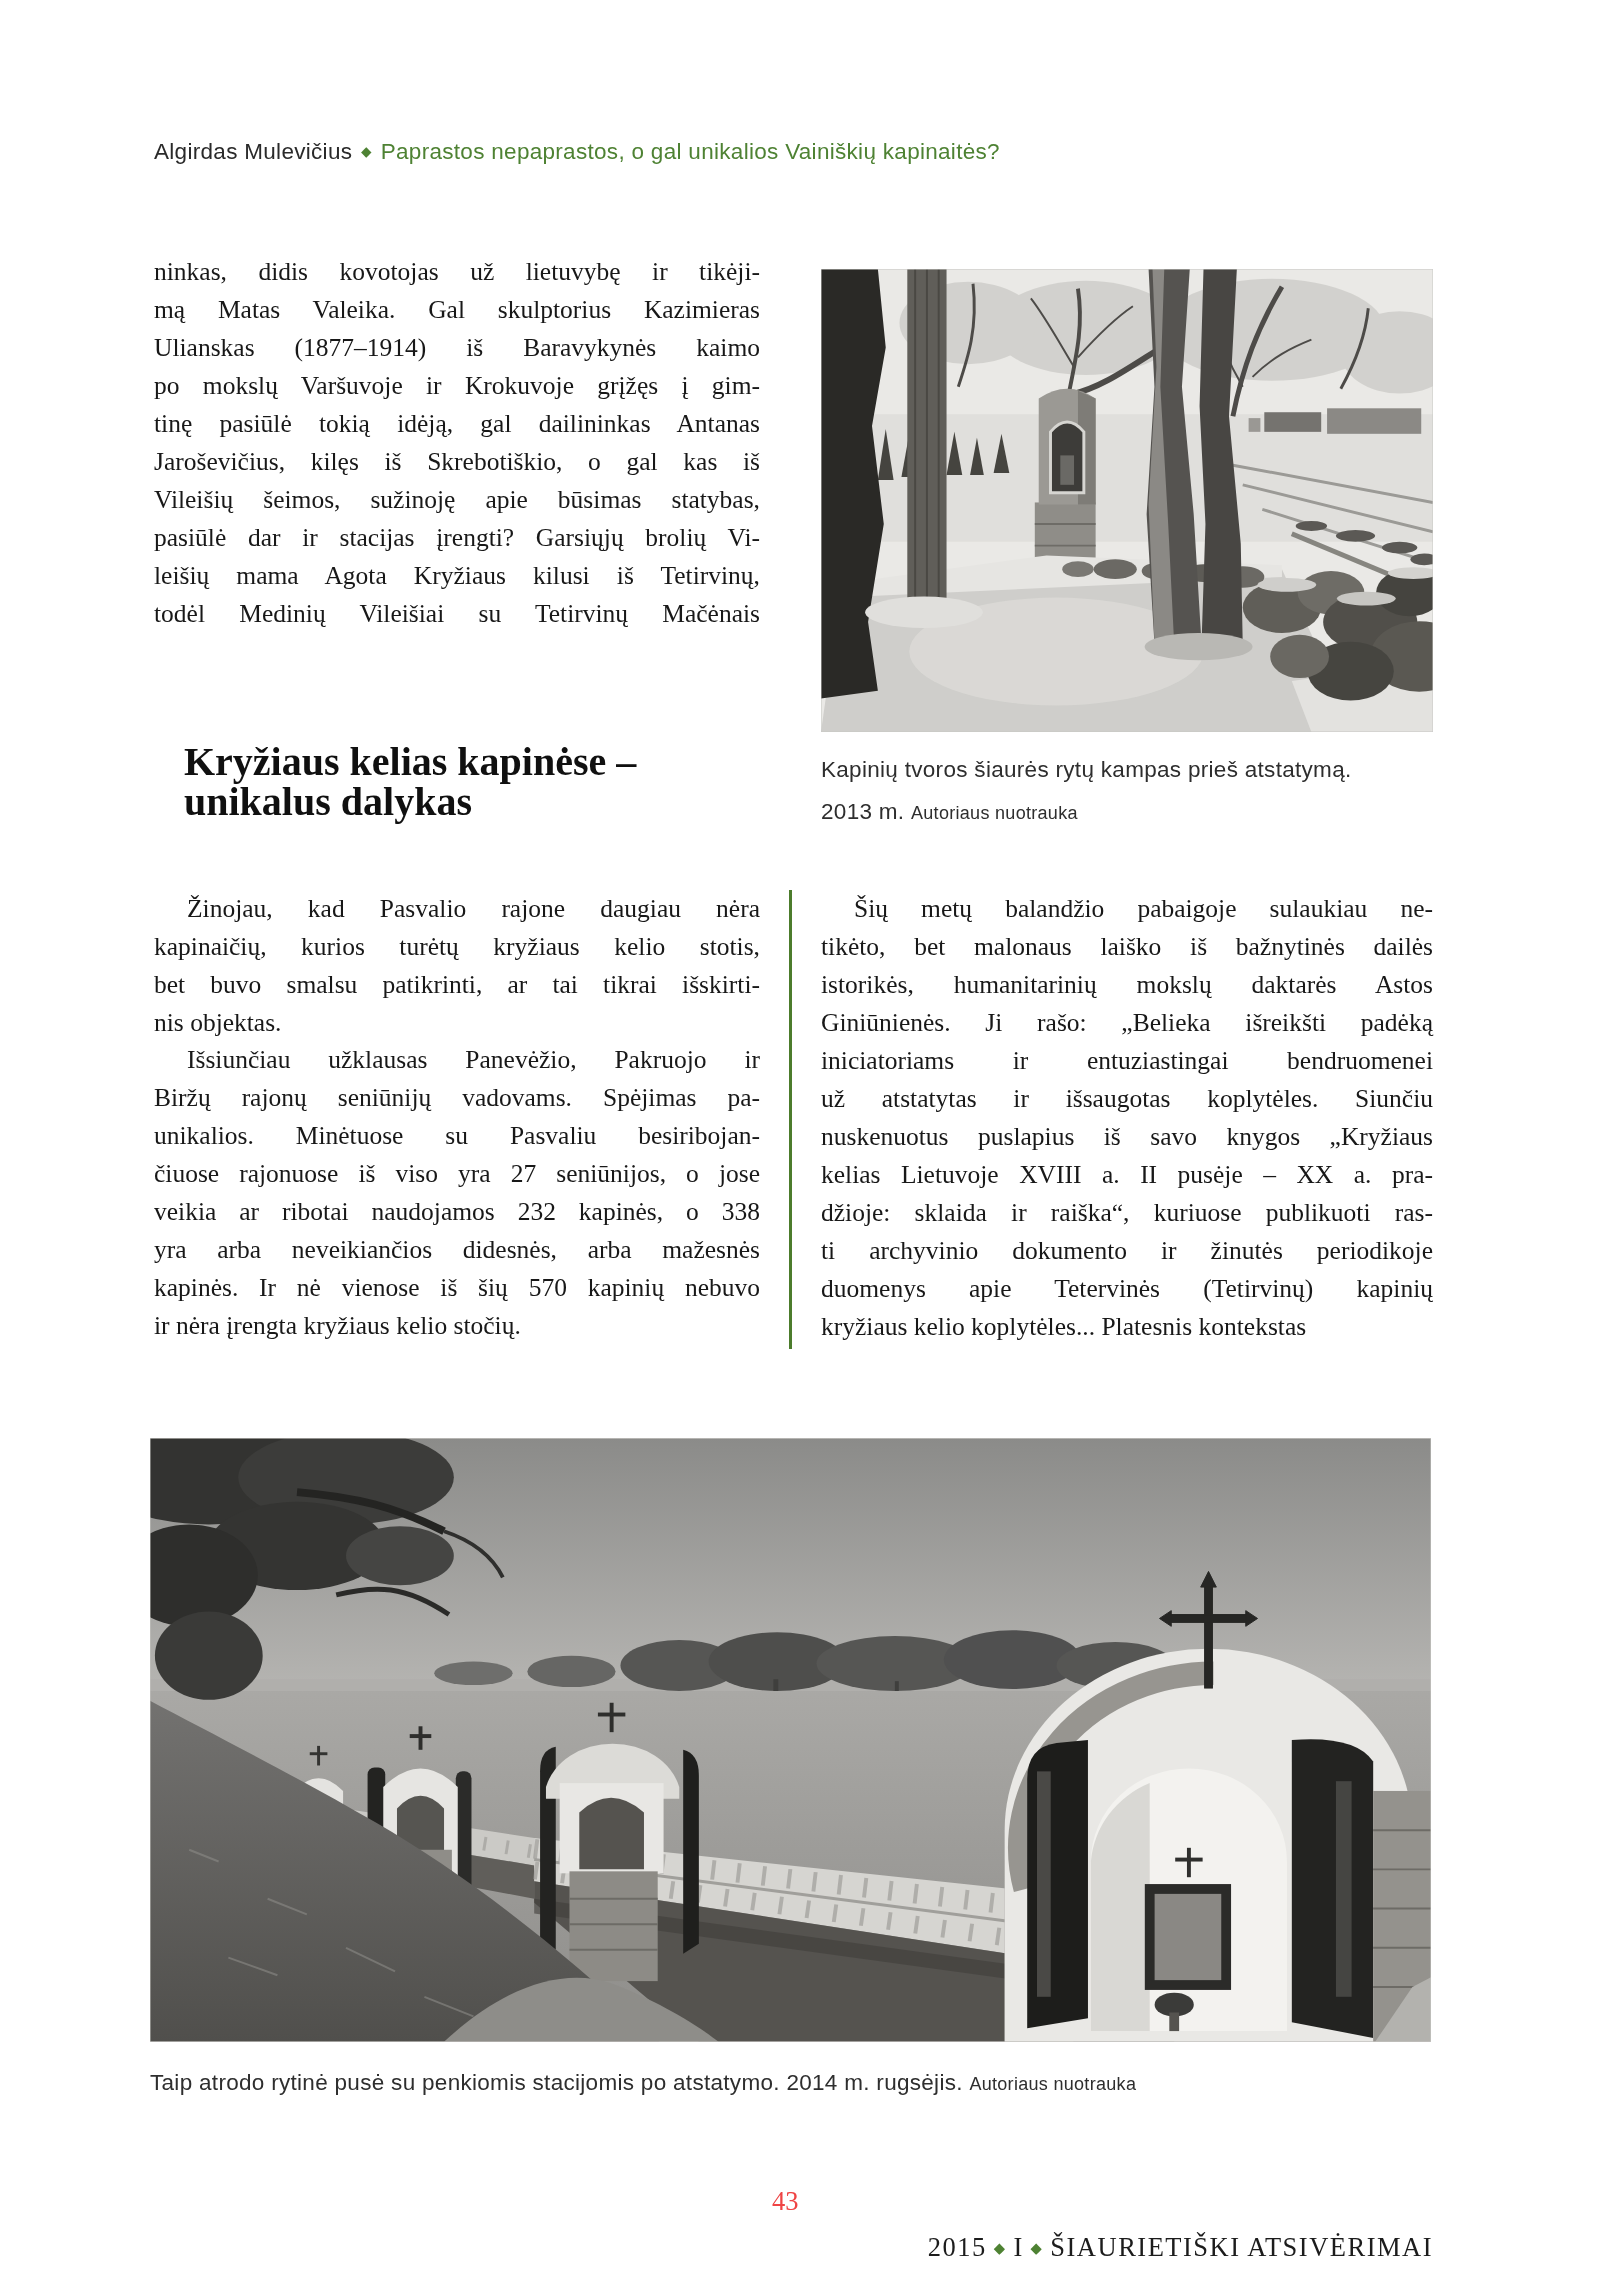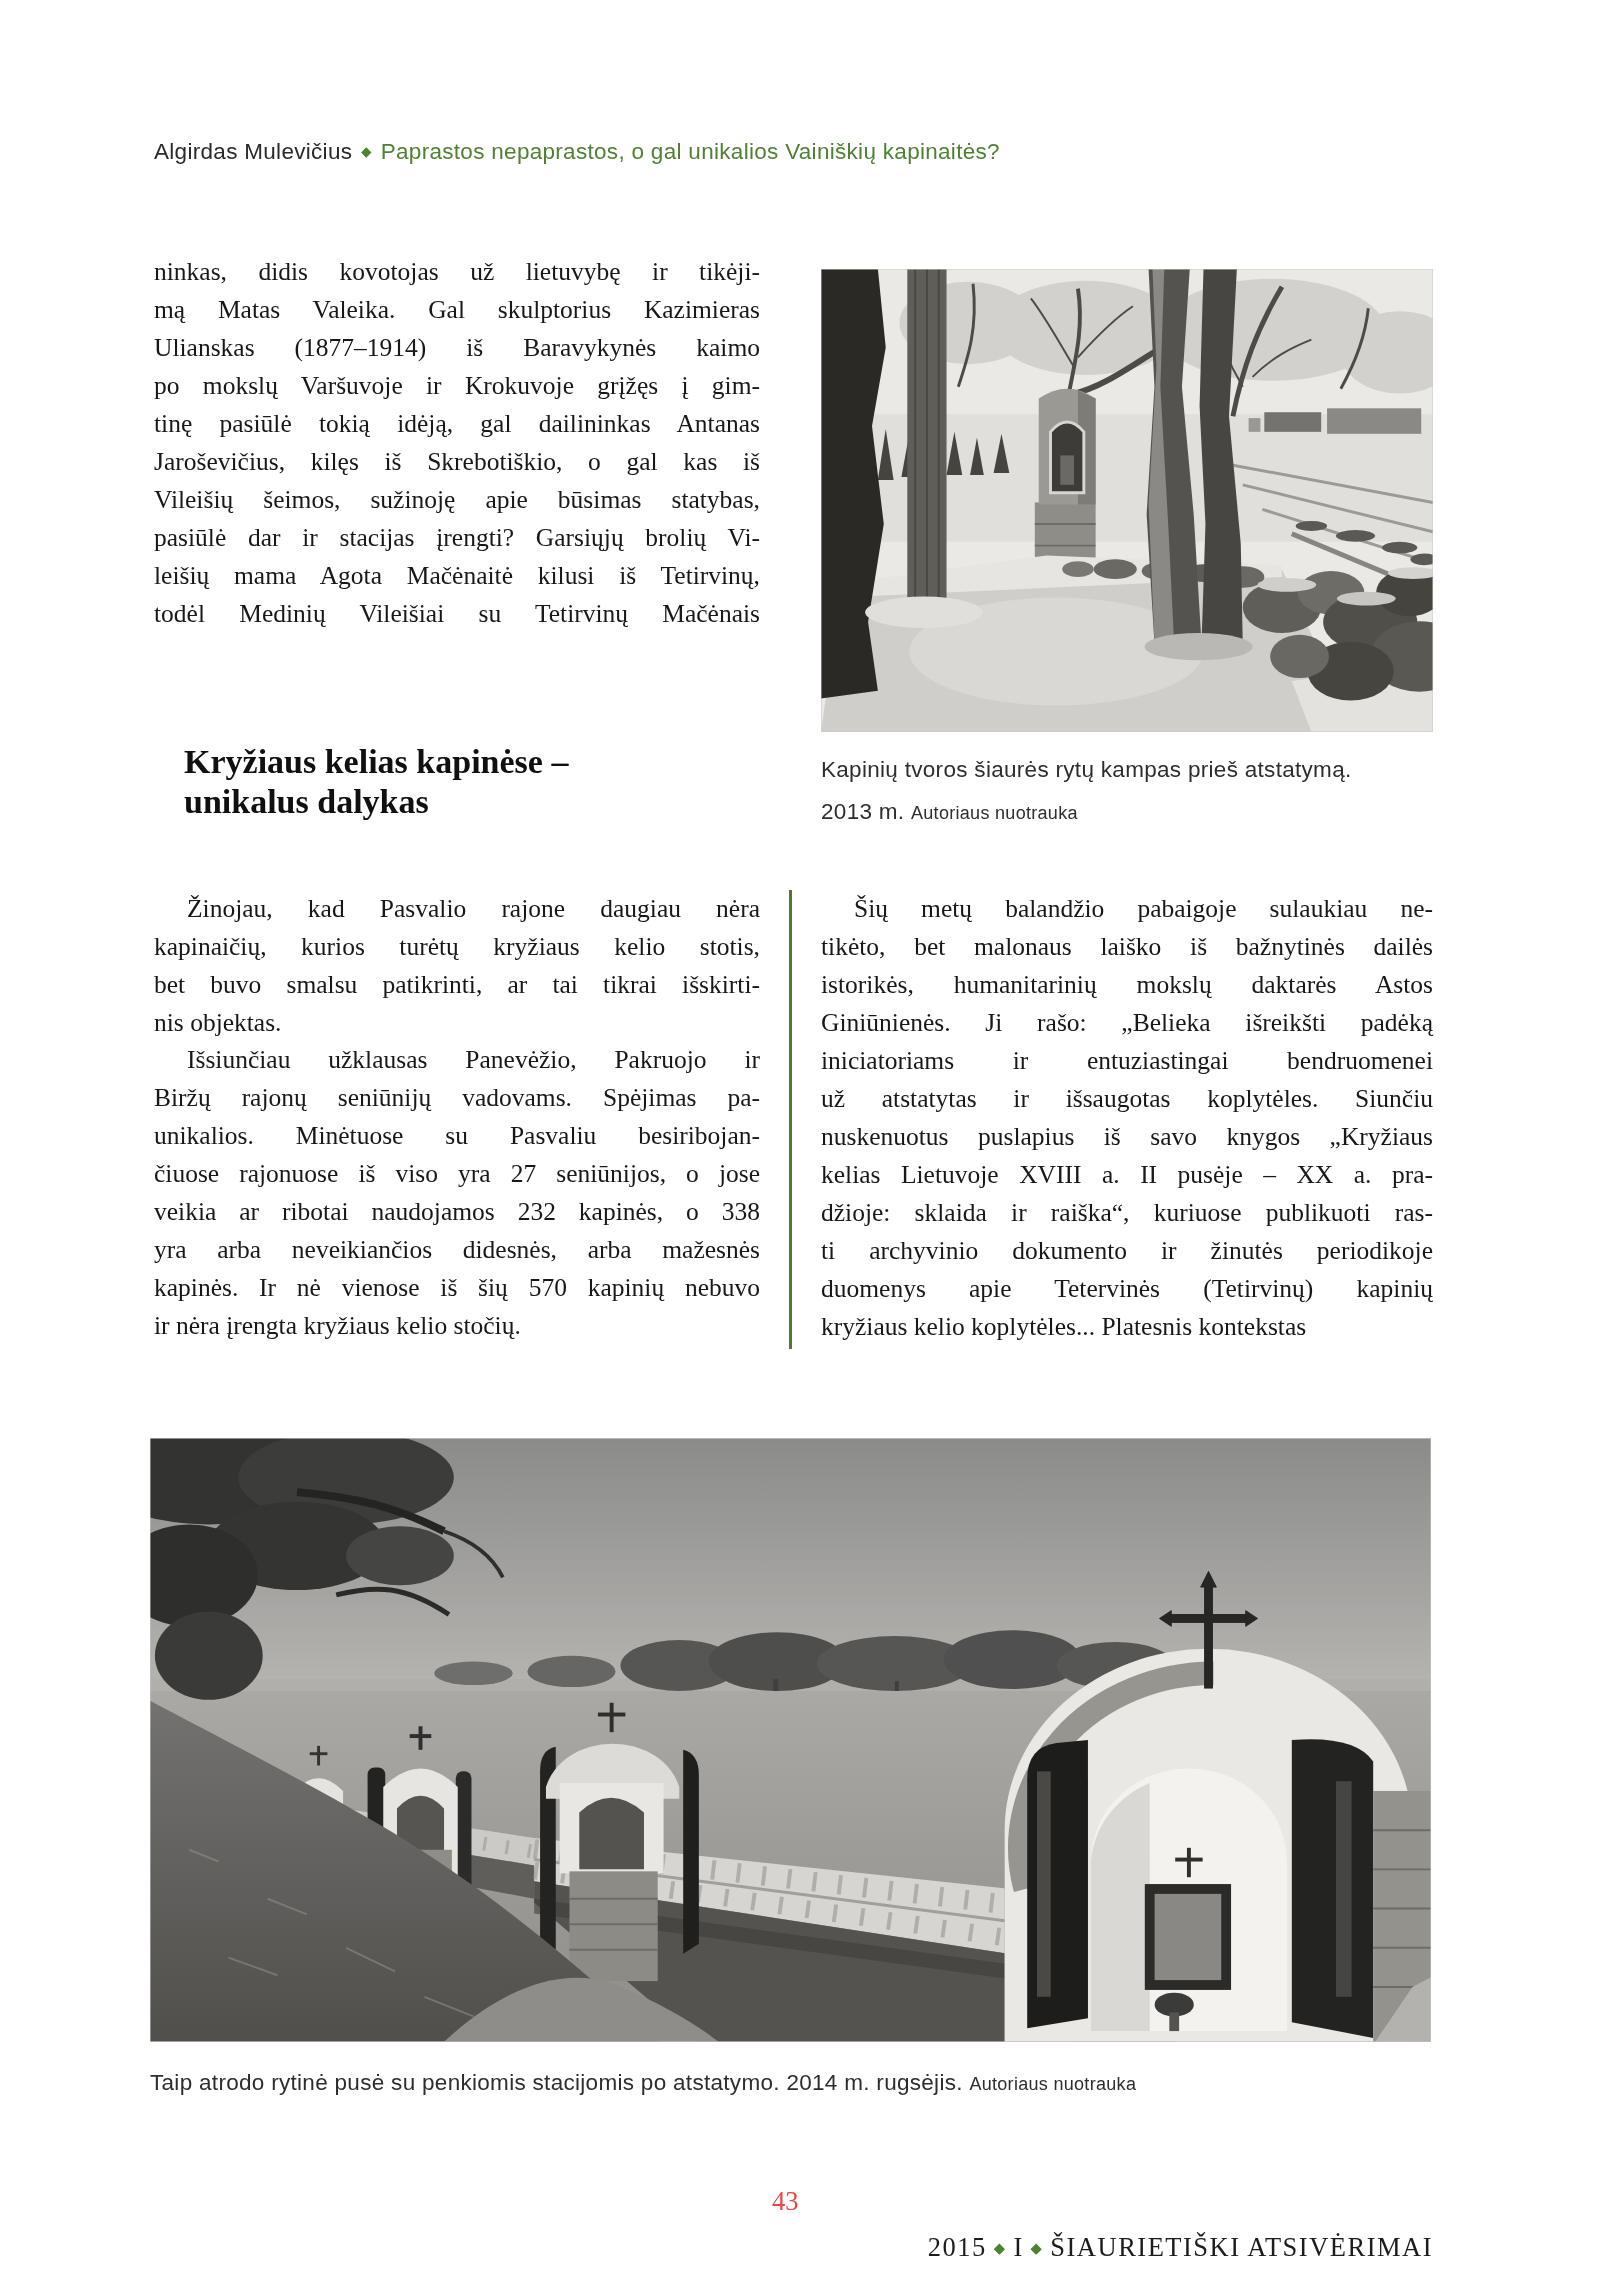--- a/index.html
+++ b/index.html
@@ -19,21 +19,21 @@
   .header .title { color:#4e8233; }
   .diamond { color:#4e8233; font-size:13.7px; vertical-align:2.9px; margin:0 8.8px; }
 
   
   .body-col { font-size:25.5px; line-height:38px; }
   .jline { text-align:justify; text-align-last:justify; }
   .jline.last { text-align:left; text-align-last:left; }
   .indent .jline:first-child { text-indent:33px;margin-top:8px; }
 
   .section-heading {
-    font-size:34px; line-height:40px; font-weight:bold; color:#101010;
+    font-size:40px; line-height:40px; font-weight:bold; color:#101010;
   }
   .section-heading .jline,
   .section-heading .jline.last { text-align:left; text-align-last:left; }
 
   
   .caption {
     font-family:"Liberation Sans", sans-serif; font-size:22.5px;
     color:#2e2e2e; letter-spacing:0.3px;
   }
   .caption .credit { font-size:18px; }
@@ -158,21 +158,21 @@
 
   <div class="abs body-col" style="left:154px; top:253px; width:606px;">
       <div class="jline">ninkas, didis kovotojas už lietuvybę ir tikėji-</div>
       <div class="jline">mą Matas Valeika. Gal skulptorius Kazimieras</div>
       <div class="jline">Ulianskas (1877–1914) iš Baravykynės kaimo</div>
       <div class="jline">po mokslų Varšuvoje ir Krokuvoje grįžęs į gim-</div>
       <div class="jline">tinę pasiūlė tokią idėją, gal dailininkas Antanas</div>
       <div class="jline">Jaroševičius, kilęs iš Skrebotiškio, o gal kas iš</div>
       <div class="jline">Vileišių šeimos, sužinoję apie būsimas statybas,</div>
       <div class="jline">pasiūlė dar ir stacijas įrengti? Garsiųjų brolių Vi-</div>
-      <div class="jline">leišių mama Agota Mačėnaitė kilusi iš Tetirvinų,</div>
+      <div class="jline">leišių mama Agota Kryžiaus kilusi iš Tetirvinų,</div>
       <div class="jline">todėl Medinių Vileišiai su Tetirvinų Mačėnais</div>
     </div>
 
   <div class="abs section-heading" style="left:184px; top:742px; width:549px;">
       <div class="jline">Kryžiaus kelias kapinėse –</div>
       <div class="jline last">unikalus dalykas</div>
     </div>
 
   <div class="abs body-col indent" style="left:154px; top:882px; width:606px;">
       <div class="jline">Žinojau, kad Pasvalio rajone daugiau nėra</div>

